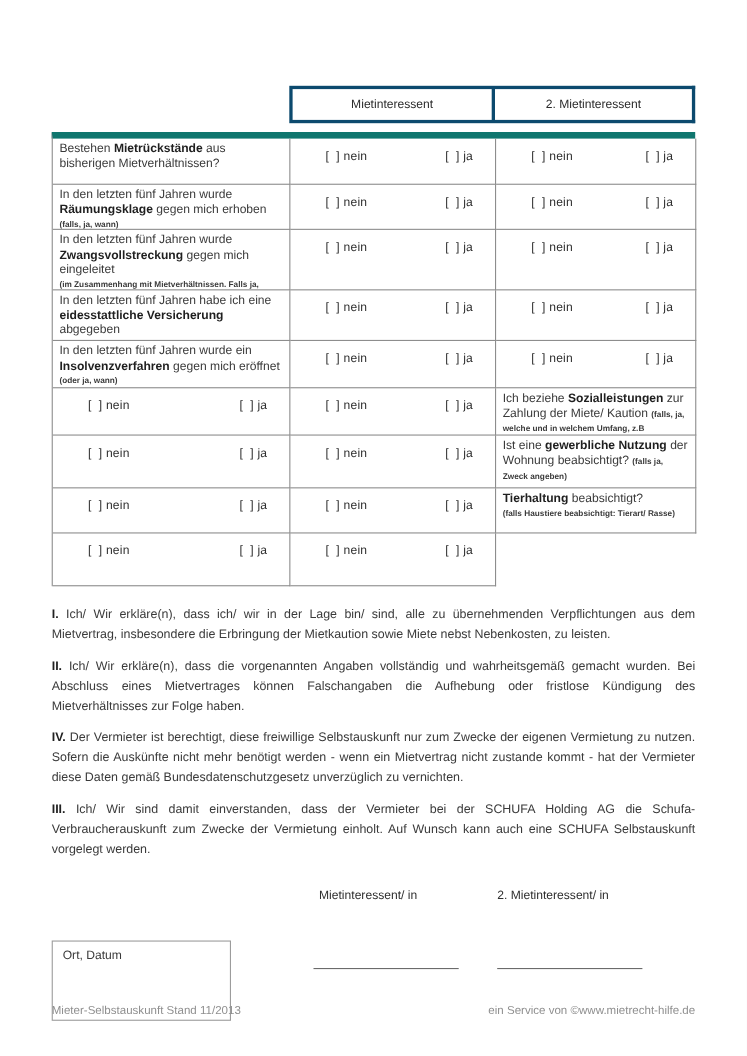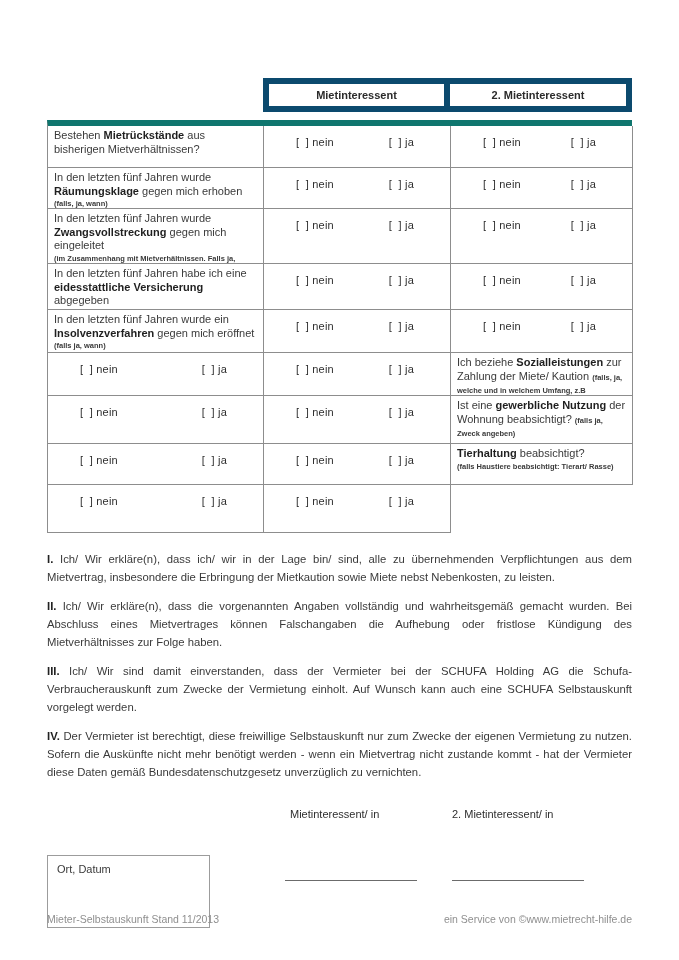--- a/index.html
+++ b/index.html
@@ -17,23 +17,23 @@
   
   .table-wrap { position: absolute; left: 47px; top: 78px; width: 585px; }
 
   .header-row {
     margin-left: 216px;
     display: grid;
     grid-template-columns: 187px 182px;
     height: 34px;
   }
   .header-cell {
-    border: 6px solid #0c4a6e;
+    border: 3px solid #0c4a6e;
     display: flex; align-items: center; justify-content: center;
-    font-size: 11px; font-weight: bold; color: #2b2b2b;
+    font-size: 11px; font-weight: normal; color: #2b2b2b;
   }
   .header-cell + .header-cell { border-left: none; }
 
   .body-grid {
     margin-top: 8px;
     display: grid;
     grid-template-columns: 216px 187px 182px;
     grid-template-rows: 42px 41px 55px 46px 43px 43px 48px 41px 48px;
     border-top: 6px solid #0f766e;
     border-left: 1px solid #8d8d8d;
@@ -47,21 +47,21 @@
     padding: 3px 6px 2px 6px;
     font-size: 11px; line-height: 13.5px;
   }
   .q-cell b { color: #1f1f1f; }
   .note { font-size: 7.5px; font-weight: bold; line-height: 9px; color: #3a3a3a; }
   .note-block { display: block; margin-top: 1px; }
   .cb-cell {
     display: flex;
     justify-content: space-between;
     align-items: flex-start;
-    padding: 10px 36px 0 32px;
+    padding: 10px 20px 0 32px;
     font-size: 11px;
     white-space: nowrap;
   }
   .cb { color: #2e2e2e; letter-spacing: 0.2px; }
 
   
   .declarations {
     position: absolute; left: 47px; top: 550px; width: 585px;
     font-size: 11.3px; line-height: 18px; text-align: justify;
   }
@@ -142,21 +142,21 @@
       <div class="cell q-cell"><span>In den letzten fünf Jahren habe ich eine </span><b>eidesstattliche Versicherung</b><span> abgegeben</span><span class="note note-block">(falls ja, wann?)</span></div>
       <div class="cell cb-cell">
           <span class="cb">[&nbsp;&nbsp;] nein</span>
           <span class="cb">[&nbsp;&nbsp;] ja</span>
         </div>
       <div class="cell cb-cell">
           <span class="cb">[&nbsp;&nbsp;] nein</span>
           <span class="cb">[&nbsp;&nbsp;] ja</span>
         </div>
 
-      <div class="cell q-cell"><span>In den letzten fünf Jahren wurde ein </span><b>Insolvenzverfahren</b><span> gegen mich eröffnet</span><span class="note note-block">(falls ja, wann)</span></div>
+      <div class="cell q-cell"><span>In den letzten fünf Jahren wurde ein </span><b>Insolvenzverfahren</b><span> gegen mich eröffnet</span><span class="note note-block">(oder ja, wann)</span></div>
       <div class="cell cb-cell">
           <span class="cb">[&nbsp;&nbsp;] nein</span>
           <span class="cb">[&nbsp;&nbsp;] ja</span>
         </div>
       <div class="cell cb-cell">
           <span class="cb">[&nbsp;&nbsp;] nein</span>
           <span class="cb">[&nbsp;&nbsp;] ja</span>
         </div>
 
       <div class="cell cb-cell">
@@ -197,22 +197,22 @@
           <span class="cb">[&nbsp;&nbsp;] nein</span>
           <span class="cb">[&nbsp;&nbsp;] ja</span>
         </div>
 
     </div>
   </div>
 
   <div class="declarations">
     <p><b>I.</b> <span>Ich/ Wir erkläre(n), dass ich/ wir in der Lage bin/ sind, alle zu übernehmenden Verpflichtungen aus dem Mietvertrag, insbesondere die Erbringung der Mietkaution sowie Miete nebst Nebenkosten, zu leisten.</span></p>
     <p><b>II.</b> <span>Ich/ Wir erkläre(n), dass die vorgenannten Angaben vollständig und wahrheitsgemäß gemacht wurden. Bei Abschluss eines Mietvertrages können Falschangaben die Aufhebung oder fristlose Kündigung des Mietverhältnisses zur Folge haben.</span></p>
+    <p><b>IV.</b> <span>Der Vermieter ist berechtigt, diese freiwillige Selbstauskunft nur zum Zwecke der eigenen Vermietung zu nutzen. Sofern die Auskünfte nicht mehr benötigt werden - wenn ein Mietvertrag nicht zustande kommt - hat der Vermieter diese Daten gemäß Bundesdatenschutzgesetz unverzüglich zu vernichten.</span></p>
     <p><b>III.</b> <span>Ich/ Wir sind damit einverstanden, dass der Vermieter bei der SCHUFA Holding AG die Schufa-Verbraucherauskunft zum Zwecke der Vermietung einholt. Auf Wunsch kann auch eine SCHUFA Selbstauskunft vorgelegt werden.</span></p>
-    <p><b>IV.</b> <span>Der Vermieter ist berechtigt, diese freiwillige Selbstauskunft nur zum Zwecke der eigenen Vermietung zu nutzen. Sofern die Auskünfte nicht mehr benötigt werden - wenn ein Mietvertrag nicht zustande kommt - hat der Vermieter diese Daten gemäß Bundesdatenschutzgesetz unverzüglich zu vernichten.</span></p>
   </div>
 
   <div class="signature">
     <div class="ort-box">
       <span>Ort, Datum</span>
     </div>
     <div class="sig-label sig-label-1">Mietinteressent/ in</div>
     <div class="sig-label sig-label-2">2. Mietinteressent/ in</div>
     <div class="sig-line sig-line-1"></div>
     <div class="sig-line sig-line-2"></div>

